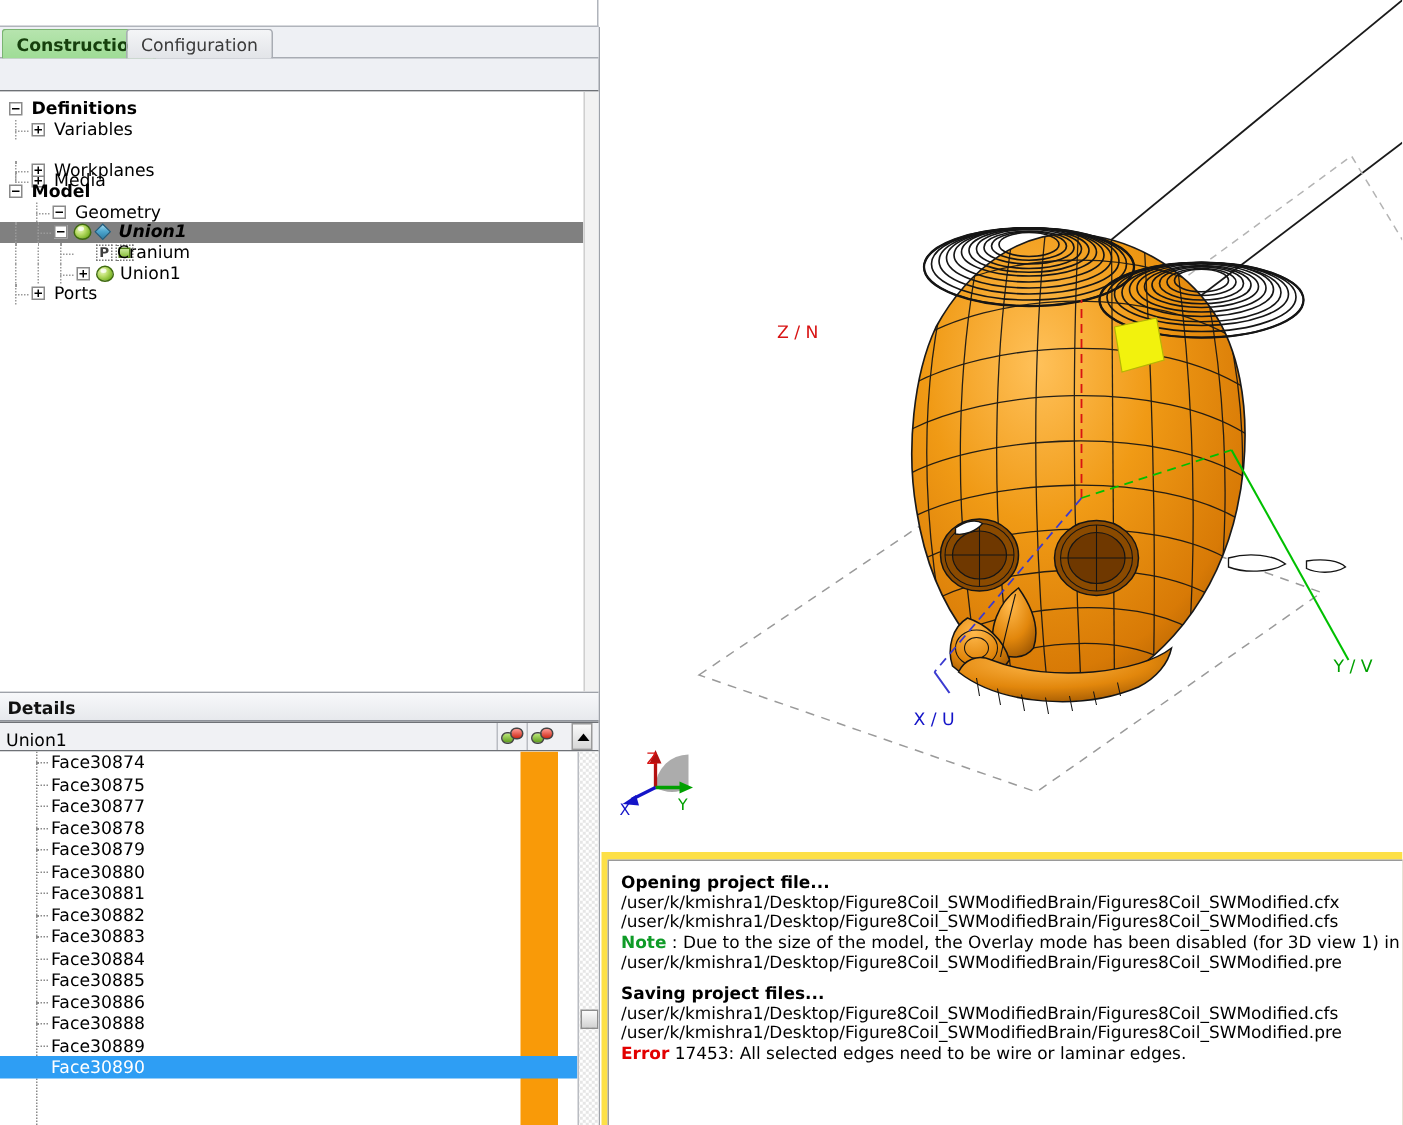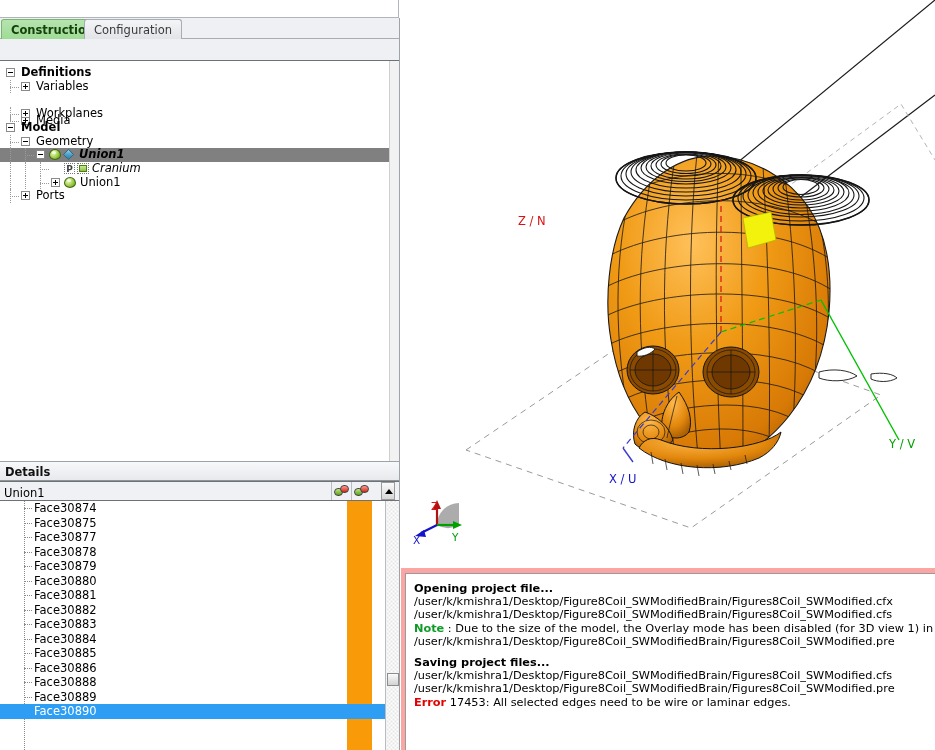--- a/index.html
+++ b/index.html
@@ -300,21 +300,21 @@
     overflow: hidden;
   }
   .view3d svg { display: block; }
   .axlabel {
     position: absolute; font-size: 11.5px; font-family: "DejaVu Sans","Liberation Sans",sans-serif;
   }
 
   
   .console {
     position: absolute; left: 401px; top: 568px; width: 534px; height: 182px;
-    background: #fca5a5;
+    background: #fde047;
     box-sizing: border-box;
     padding: 4px 0 0 3px;
   }
   .console-box {
     position: absolute; left: 4px; top: 5px; right: -1px; bottom: -1px;
     background: #ffffff;
     border: 1px solid #9a9a9a;
     box-sizing: border-box;
     padding: 8px 6px 4px 8px;
     overflow: hidden;
@@ -370,21 +370,21 @@
           <div class="tnode" style="top: 46.1px; position: absolute; left: 0px; right: 0px;">
             <span class="vline" style="left: 10px; top: 0px; height: 13.7px;"></span>
             <span class="hline" style="left: 10px; top: 7px; width: 9px;"></span>
             <span class="exp plus" style="left: 21px;"></span>
             <span class="lbl" style="position: absolute; left: 36px; top: 0px;">Workplanes</span>
           </div>
           <div class="tnode bold" style="top: 59.8px; position: absolute; left: 0px; right: 0px;">
             <span class="exp" style="left: 6px;"></span>
             <span class="lbl" style="position: absolute; left: 21px; top: 0px;">Model</span>
           </div>
-          <div class="tnode" style="top: 73.5px; position: absolute; left: 0px; right: 0px; text-decoration: underline;">
+          <div class="tnode" style="top: 73.5px; position: absolute; left: 14px; right: 0px; text-decoration: underline;">
             <span class="vline" style="left: 10px; top: 0px; height: 13.7px;"></span>
             <span class="hline" style="left: 10px; top: 7px; width: 9px;"></span>
             <span class="exp" style="left: 21px;"></span>
             <span class="lbl" style="position: absolute; left: 36px; top: 0px;">Geometry</span>
           </div>
           <div class="tnode selected bolditalic" style="top: 87.2px; position: absolute; left: 0px; right: 0px;">
             <span class="vline" style="left: 10px; top: 0px; height: 13.7px;"></span>
             <span class="vline" style="left: 25px; top: 0px; height: 13.7px;"></span>
             <span class="hline" style="left: 25px; top: 7px; width: 9px;"></span>
             <span class="exp" style="left: 36px;"></span>
@@ -394,21 +394,21 @@
           </div>
           <div class="tnode" style="top: 100.9px; position: absolute; left: 0px; right: 0px;">
             <span class="vline" style="left: 10px; top: 0px; height: 13.7px;"></span>
             <span class="vline" style="left: 25px; top: 0px; height: 13.7px;"></span>
             <span class="vline" style="left: 40px; top: 0px; height: 13.7px;"></span>
             <span class="hline" style="left: 40px; top: 7px; width: 9px;"></span>
             <span class="ico ico-p" style="left: 64px;">P</span>
             <span class="ico ico-square" style="left: 77px;">
               <i></i>
             </span>
-            <span class="lbl" style="position: absolute; left: 92px; top: 0px; font-style: italic;">Cranium</span>
+            <span class="lbl" style="position: absolute; left: 78px; top: 0px;">Cranium</span>
           </div>
           <div class="tnode" style="top: 114.6px; position: absolute; left: 0px; right: 0px;">
             <span class="vline" style="left: 10px; top: 0px; height: 13.7px;"></span>
             <span class="vline" style="left: 25px; top: 0px; height: 13.7px;"></span>
             <span class="vline" style="left: 40px; top: 0px; height: 13.7px;"></span>
             <span class="hline" style="left: 40px; top: 7px; width: 9px;"></span>
             <span class="exp plus" style="left: 51px;"></span>
             <span class="ico ico-sphere" style="left: 64px;"></span>
             <span class="lbl" style="position: absolute; left: 80px; top: 0px;">Union1</span>
           </div>

